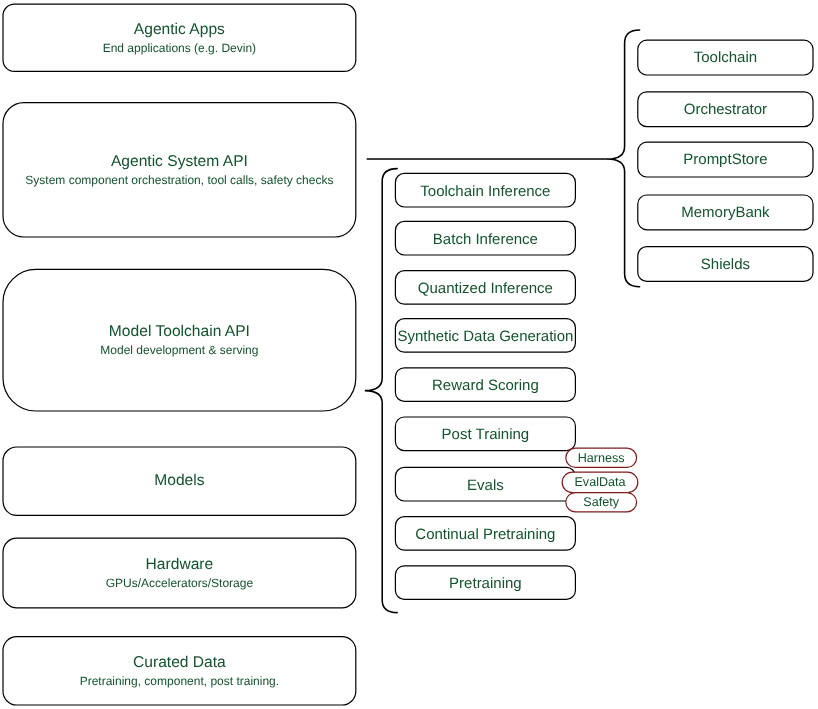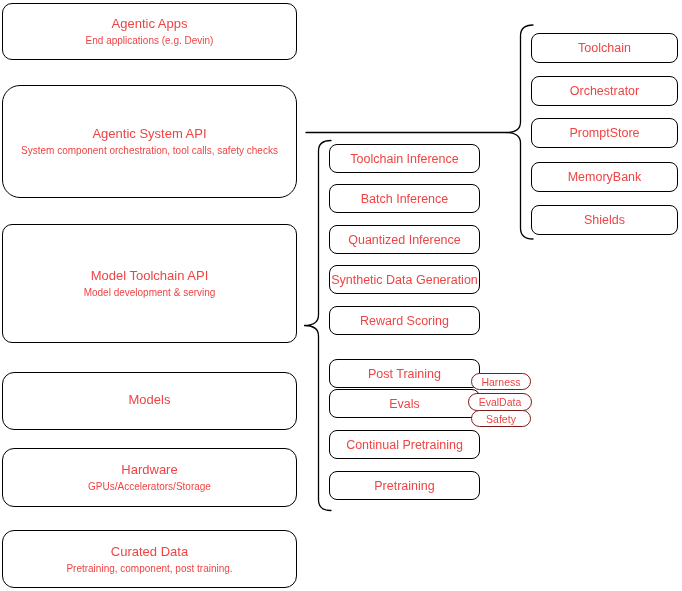--- a/index.html
+++ b/index.html
@@ -1,18 +1,18 @@
 <!DOCTYPE html>
 <html><head>
 <meta charset="utf-8">
 <style>
   html,body { margin:0; padding:0; background:#ffffff; }
   .canvas {
     position:relative; width:682px; height:591px; background:#ffffff;
-    font-family:"Liberation Sans", sans-serif; color:#ef4444; overflow:hidden;
+    font-family:"Liberation Sans", sans-serif; color:#14532d; overflow:hidden;
   }
   .lbox {
     position:absolute; left:2px; width:295px; box-sizing:border-box;
     border:1px solid #000; background:#fff;
     display:flex; flex-direction:column; align-items:center; justify-content:center;
     text-align:center;
   }
   .lbox .t { font-size:13px; line-height:16px; margin-bottom:2px; }
   .lbox .s { font-size:10px; line-height:13px; white-space:nowrap; }
   .mbox {
@@ -48,42 +48,42 @@
   </svg>
 
   <div class="lbox" style="top:3px;height:57px;border-radius:10px">
     <div class="t">Agentic Apps</div>
     <div class="s">End applications (e.g. Devin)</div>
   </div>
   <div class="lbox" style="top:85px;height:113px;border-radius:18px">
     <div class="t">Agentic System API</div>
     <div class="s">System component orchestration, tool calls, safety checks</div>
   </div>
-  <div class="lbox" style="top:224px;height:119px;border-radius:10px">
+  <div class="lbox" style="top:224px;height:119px;border-radius:28px">
     <div class="t">Model Toolchain API</div>
     <div class="s">Model development &amp; serving</div>
   </div>
   <div class="lbox" style="top:372px;height:58px;border-radius:12px">
     <div class="t">Models</div>
   </div>
   <div class="lbox" style="top:448px;height:59px;border-radius:12px">
     <div class="t">Hardware</div>
     <div class="s">GPUs/Accelerators/Storage</div>
   </div>
   <div class="lbox" style="top:530px;height:58px;border-radius:12px">
     <div class="t">Curated Data</div>
     <div class="s">Pretraining, component, post training.</div>
   </div>
 
   <div class="mbox" style="top:144px">Toolchain Inference</div>
   <div class="mbox" style="top:184px">Batch Inference</div>
   <div class="mbox" style="top:225px">Quantized Inference</div>
   <div class="mbox" style="top:265px">Synthetic Data Generation</div>
   <div class="mbox" style="top:306px">Reward Scoring</div>
-  <div class="mbox" style="top:359px">Post Training</div>
+  <div class="mbox" style="top:347px">Post Training</div>
   <div class="mbox" style="top:389px">Evals</div>
   <div class="mbox" style="top:430px">Continual Pretraining</div>
   <div class="mbox" style="top:471px">Pretraining</div>
 
   <div class="pill" style="left:471px;top:373px;width:60px;height:17px">Harness</div>
   <div class="pill" style="left:468px;top:393px;width:64px;height:18px">EvalData</div>
   <div class="pill" style="left:471px;top:410px;width:60px;height:17px">Safety</div>
 
   <div class="rbox" style="top:33px">Toolchain</div>
   <div class="rbox" style="top:76px">Orchestrator</div>

